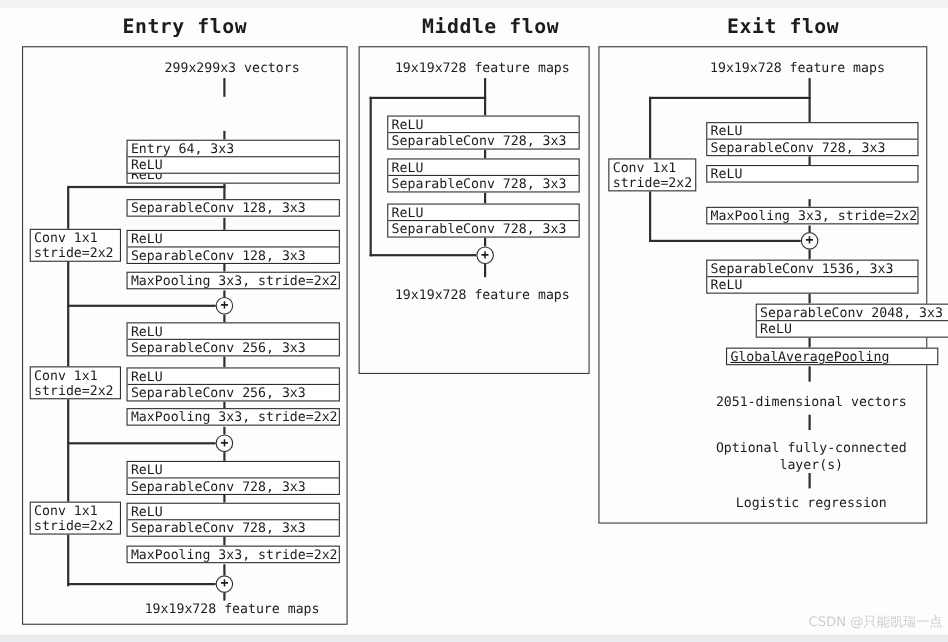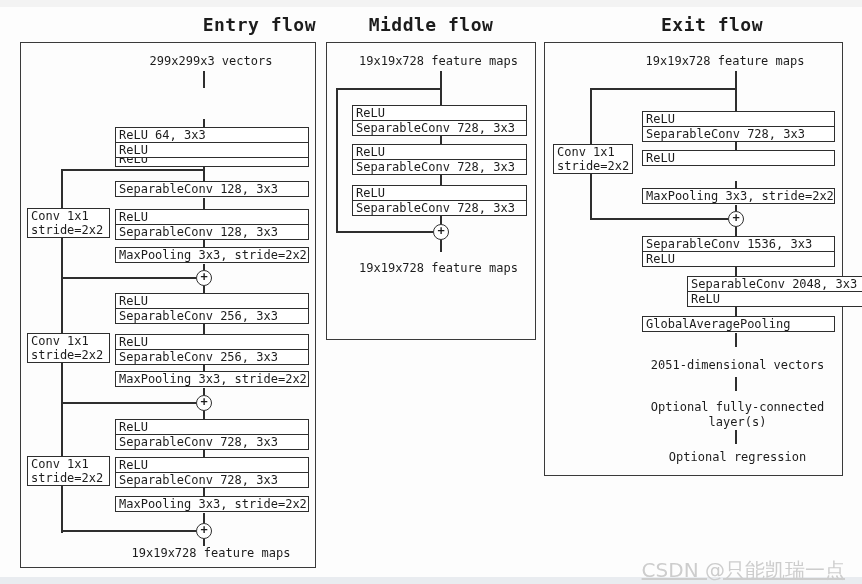--- a/index.html
+++ b/index.html
@@ -11,32 +11,32 @@
               letter-spacing:.5px;white-space:nowrap;z-index:2;}
   .flabel{position:absolute;text-align:center;font-size:12px;white-space:nowrap;z-index:2;}
   .lbox{position:absolute;border:1.5px solid #2e2e2e;background:#ffffff;z-index:3;box-sizing:content-box;}
   .row{height:14px;line-height:14px;padding:0 3px;font-size:12px;white-space:nowrap;text-align:left;}
   .row + .row{border-top:1.4px solid #2e2e2e;}
   .vline{position:absolute;width:2px;background:#2e2e2e;z-index:2;}
   .hline{position:absolute;height:2px;background:#2e2e2e;z-index:2;}
   .plus{position:absolute;width:16px;height:16px;border:1.5px solid #2e2e2e;border-radius:50%;
         background:#fff;z-index:3;box-sizing:border-box;text-align:center;
         font-size:12px;font-weight:bold;line-height:12px;}
-  .watermark{position:absolute;right:17px;top:557px;font-size:20px;color:#cdcdcd;
-             font-family:"DejaVu Sans","Liberation Sans",sans-serif;z-index:4;white-space:nowrap;text-decoration:underline;}
+  .watermark{position:absolute;right:5px;top:557px;font-size:12px;color:#cdcdcd;
+             font-family:"DejaVu Sans","Liberation Sans",sans-serif;z-index:4;white-space:nowrap;}
 </style>
 </head>
 <body>
 
 <div id="canvas">
 
   <div class="strip" style="top:0;height:7px;background:#f3f3f3;"></div>
   <div class="strip" style="top:577px;height:7px;background:#e9ecf0;"></div>
 
-  <div class="flow-title" style="left:20px;top:14px;width:296px;text-align:right;">Entry flow</div>
+  <div class="flow-title" style="left:20px;top:14px;width:296px;">Entry flow</div>
   <div class="panel" style="left:20px;top:42px;width:294px;height:524px;"></div>
 
   <div class="flabel" style="left:115px;top:54px;width:192px;">299x299x3 vectors</div>
 
   <div class="vline" style="left:203px;top:71px;height:17px;"></div>
   <div class="vline" style="left:203px;top:119px;height:8px;"></div>
   <div class="vline" style="left:203px;top:158px;height:23px;"></div>
   <div class="vline" style="left:203px;top:198px;height:11px;"></div>
   <div class="vline" style="left:203px;top:240px;height:7px;"></div>
   <div class="vline" style="left:203px;top:264px;height:6px;"></div>
@@ -54,21 +54,21 @@
   <div class="vline" style="left:61px;top:169px;height:364px;"></div>
   <div class="hline" style="left:61px;top:277px;width:135px;"></div>
   <div class="hline" style="left:61px;top:402px;width:135px;"></div>
   <div class="hline" style="left:61px;top:530px;width:135px;"></div>
 
   <div class="lbox" style="left:115px;top:88px;width:192px;margin-top:48px;">
     <div class="row">Conv 32, 3x3, stride=2x2</div>
     <div class="row">ReLU</div>
   </div>
   <div class="lbox" style="left:115px;top:127px;width:192px;">
-    <div class="row">ReLU 64, 3x3</div>
+    <div class="row">Entry 64, 3x3</div>
     <div class="row">ReLU</div>
   </div>
   <div class="lbox" style="left:115px;top:181px;width:192px;">
     <div class="row">SeparableConv 128, 3x3</div>
   </div>
   <div class="lbox" style="left:115px;top:209px;width:192px;">
     <div class="row">ReLU</div>
     <div class="row">SeparableConv 128, 3x3</div>
   </div>
   <div class="lbox" style="left:115px;top:247px;width:192px;">
@@ -109,21 +109,21 @@
     <div class="row" style="border-top:none;">Conv 1x1</div>
     <div class="row" style="border-top:none;">stride=2x2</div>
   </div>
 
   <div class="plus" style="left:196px;top:270px;"><span>+</span></div>
   <div class="plus" style="left:196px;top:395px;"><span>+</span></div>
   <div class="plus" style="left:196px;top:523px;"><span>+</span></div>
 
   <div class="flabel" style="left:115px;top:546px;width:192px;">19x19x728 feature maps</div>
 
-  <div class="flow-title" style="left:326px;top:14px;width:210px;">Middle flow</div>
+  <div class="flow-title" style="left:341px;top:14px;width:210px;">Middle flow</div>
   <div class="panel" style="left:326px;top:42px;width:208px;height:296px;"></div>
 
   <div class="flabel" style="left:352px;top:54px;width:173px;">19x19x728 feature maps</div>
 
   <div class="vline" style="left:440px;top:71px;height:34px;"></div>
   <div class="hline" style="left:336px;top:88px;width:106px;"></div>
   <div class="vline" style="left:336px;top:88px;height:145px;"></div>
   <div class="vline" style="left:440px;top:136px;height:8px;"></div>
   <div class="vline" style="left:440px;top:175px;height:10px;"></div>
   <div class="vline" style="left:440px;top:216px;height:8px;"></div>
@@ -185,24 +185,24 @@
   <div class="plus" style="left:728px;top:211px;"><span>+</span></div>
 
   <div class="lbox" style="left:642px;top:236px;width:191px;">
     <div class="row">SeparableConv 1536, 3x3</div>
     <div class="row">ReLU</div>
   </div>
   <div class="lbox" style="left:642px;top:276px;width:191px;margin-left:45px;">
     <div class="row">SeparableConv 2048, 3x3</div>
     <div class="row">ReLU</div>
   </div>
-  <div class="lbox" style="left:642px;top:316px;width:191px;">
+  <div class="lbox" style="left:660px;top:316px;width:191px;text-decoration:underline;">
     <div class="row">GlobalAveragePooling</div>
   </div>
 
   <div class="flabel" style="left:642px;top:358px;width:191px;">2051-dimensional vectors</div>
   <div class="flabel" style="left:642px;top:415px;width:191px;">layer(s)</div>
   <div class="flabel" style="left:642px;top:400px;width:191px;">Optional fully-connected</div>
-  <div class="flabel" style="left:642px;top:450px;width:191px;">Optional regression</div>
+  <div class="flabel" style="left:642px;top:450px;width:191px;">Logistic regression</div>
 
   <div class="watermark">CSDN @只能凯瑞一点</div>
 
 </div>
 
 </body></html>

